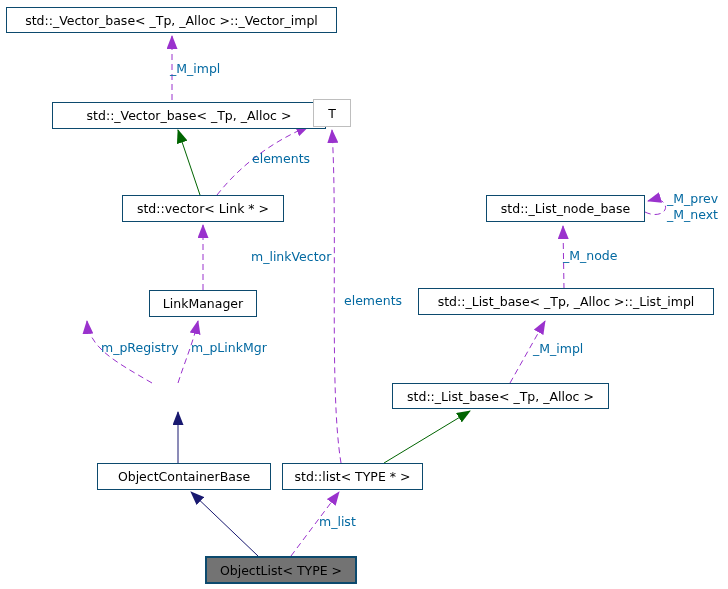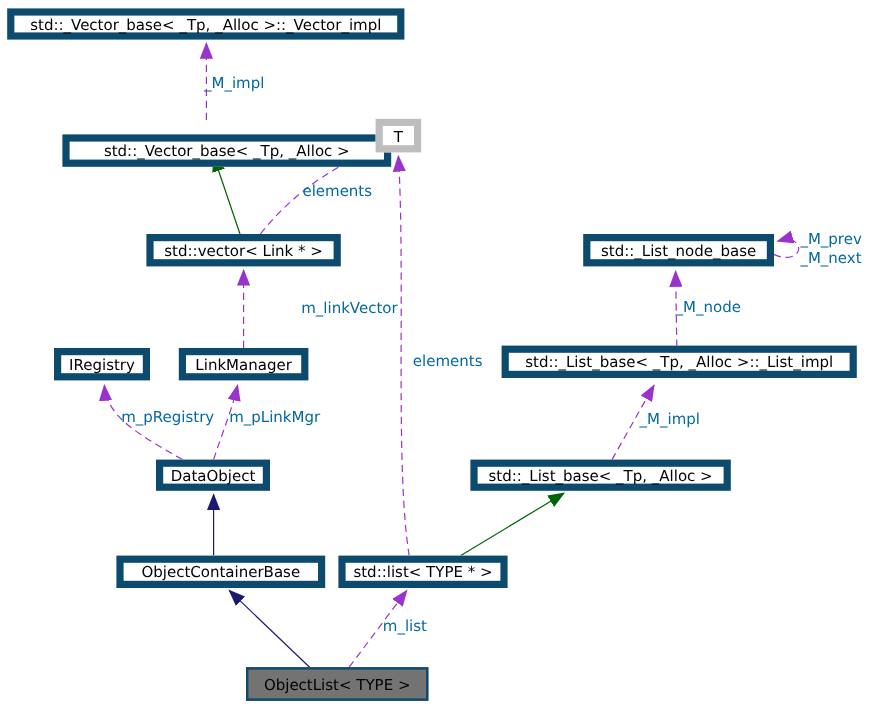--- a/index.html
+++ b/index.html
@@ -2,21 +2,21 @@
 <html><head>
 <meta charset="utf-8">
 <style>
   html,body { margin:0; padding:0; background:#ffffff; }
   #canvas {
     position:relative; width:728px; height:589px; background:#ffffff;
     font-family:"DejaVu Sans","Liberation Sans",sans-serif; overflow:hidden;
   }
   .node {
     position:absolute; box-sizing:border-box; background:#ffffff;
-    border:6px solid #0c4a6e; display:flex; align-items:center; justify-content:center;
+    border:1px solid #0c4a6e; display:flex; align-items:center; justify-content:center;
     font-size:12.5px; color:#000000; white-space:nowrap; cursor:pointer;
   }
   .node.template { border-color:#bebebe; cursor:default; }
   .node.selected { background:#737373; border-width:2px; cursor:default; }
   .edge-label {
     position:absolute; font-size:12.5px; color:#0369a1; white-space:nowrap;text-align:center;
   }
   svg#edges { position:absolute; left:0; top:0; width:728px; height:589px; }
 </style>
 </head>
@@ -49,28 +49,26 @@
     <path d="M645,212 C659,219 671,210 663,202 C660,199 655,199 648,201" fill="none" stroke-dasharray="6,4" marker-end="url(#arrow-purple)" stroke="#9a32cd"></path>
 
     <path d="M200,195 L178,130" fill="none" marker-end="url(#arrow-green)" stroke="#006400"></path>
     <path d="M384,463 L470,411" fill="none" marker-end="url(#arrow-green)" stroke="#006400"></path>
 
     <path d="M178,463 L178,412" fill="none" marker-end="url(#arrow-blue)" stroke="#191970"></path>
     <path d="M258,556 L191,492" fill="none" marker-end="url(#arrow-blue)" stroke="#191970"></path>
   </svg>
 
   <div class="node" style="left:6px; top:7px; width:331px; height:26px;">std::_Vector_base&lt; _Tp, _Alloc &gt;::_Vector_impl</div>
-  <div class="node" style="left:52px; top:112px; width:274px; height:27px;">std::_Vector_base&lt; _Tp, _Alloc &gt;</div>
+  <div class="node" style="left:52px; top:102px; width:274px; height:27px;">std::_Vector_base&lt; _Tp, _Alloc &gt;</div>
   <div class="node template" style="left:313px; top:99px; width:38px; height:28px;">T</div>
   <div class="node" style="left:122px; top:195px; width:162px; height:27px;">std::vector&lt; Link * &gt;</div>
   <div class="node" style="left:486px; top:195px; width:159px; height:27px;">std::_List_node_base</div>
-  <div class="node" style="left:45px; top:290px; width:80px; height:27px;">IRegistry</div>
   <div class="node" style="left:149px; top:290px; width:108px; height:27px;">LinkManager</div>
   <div class="node" style="left:418px; top:288px; width:296px; height:27px;">std::_List_base&lt; _Tp, _Alloc &gt;::_List_impl</div>
-  <div class="node" style="left:130px; top:383px; width:95px; height:26px;">DataObject</div>
   <div class="node" style="left:392px; top:383px; width:217px; height:26px;">std::_List_base&lt; _Tp, _Alloc &gt;</div>
   <div class="node" style="left:97px; top:463px; width:174px; height:27px;">ObjectContainerBase</div>
   <div class="node" style="left:282px; top:463px; width:141px; height:27px;">std::list&lt; TYPE * &gt;</div>
   <div class="node selected" style="left:205px; top:556px; width:152px; height:28px;">ObjectList&lt; TYPE &gt;</div>
 
   <div class="edge-label" style="left:170px; top:61px;">_M_impl</div>
   <div class="edge-label" style="left:252px; top:151px;">elements</div>
   <div class="edge-label" style="left:203px; top:249px;margin-left:48px;">m_linkVector</div>
   <div class="edge-label" style="left:101px; top:340px;">m_pRegistry</div>
   <div class="edge-label" style="left:191px; top:340px;">m_pLinkMgr</div>

